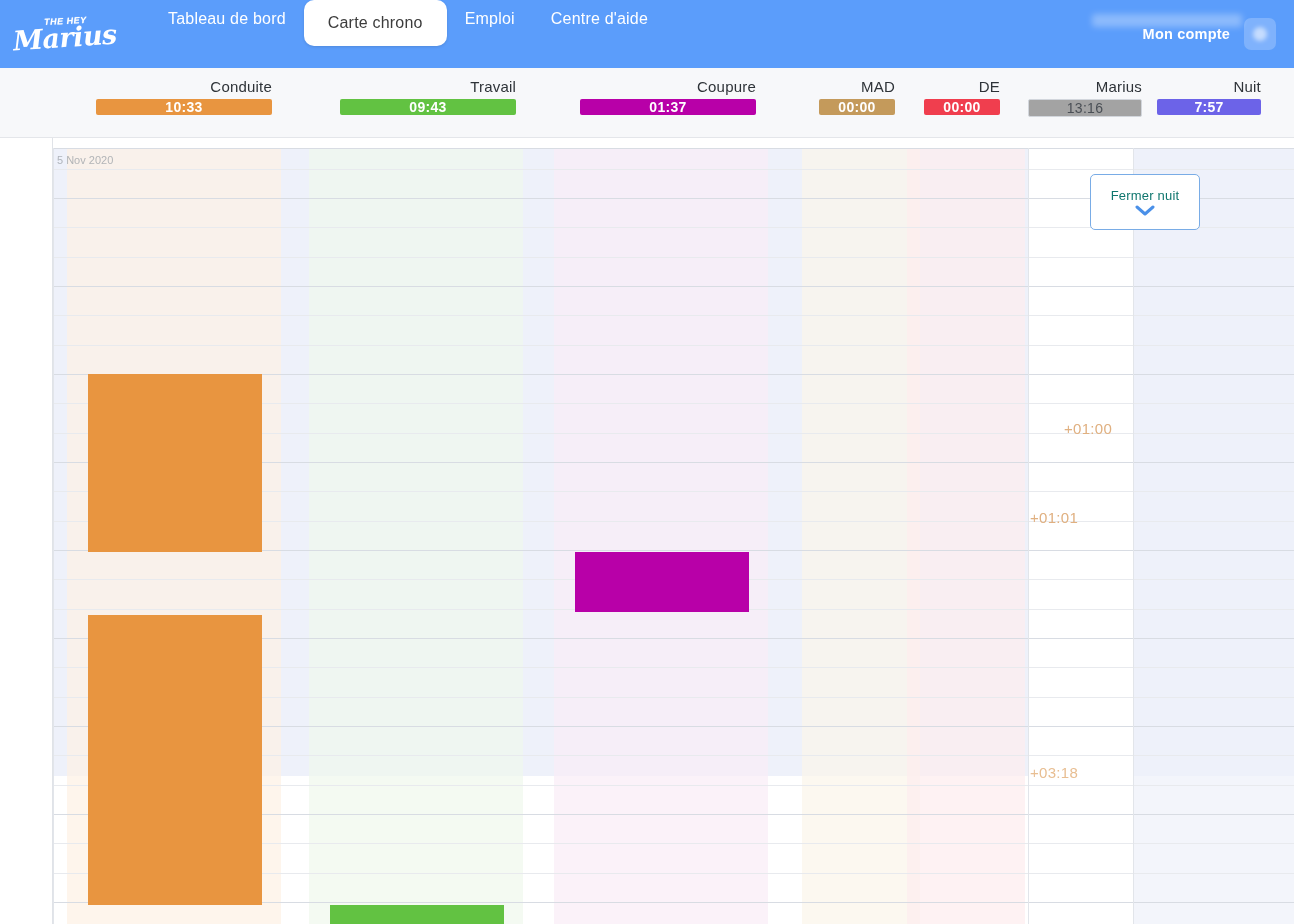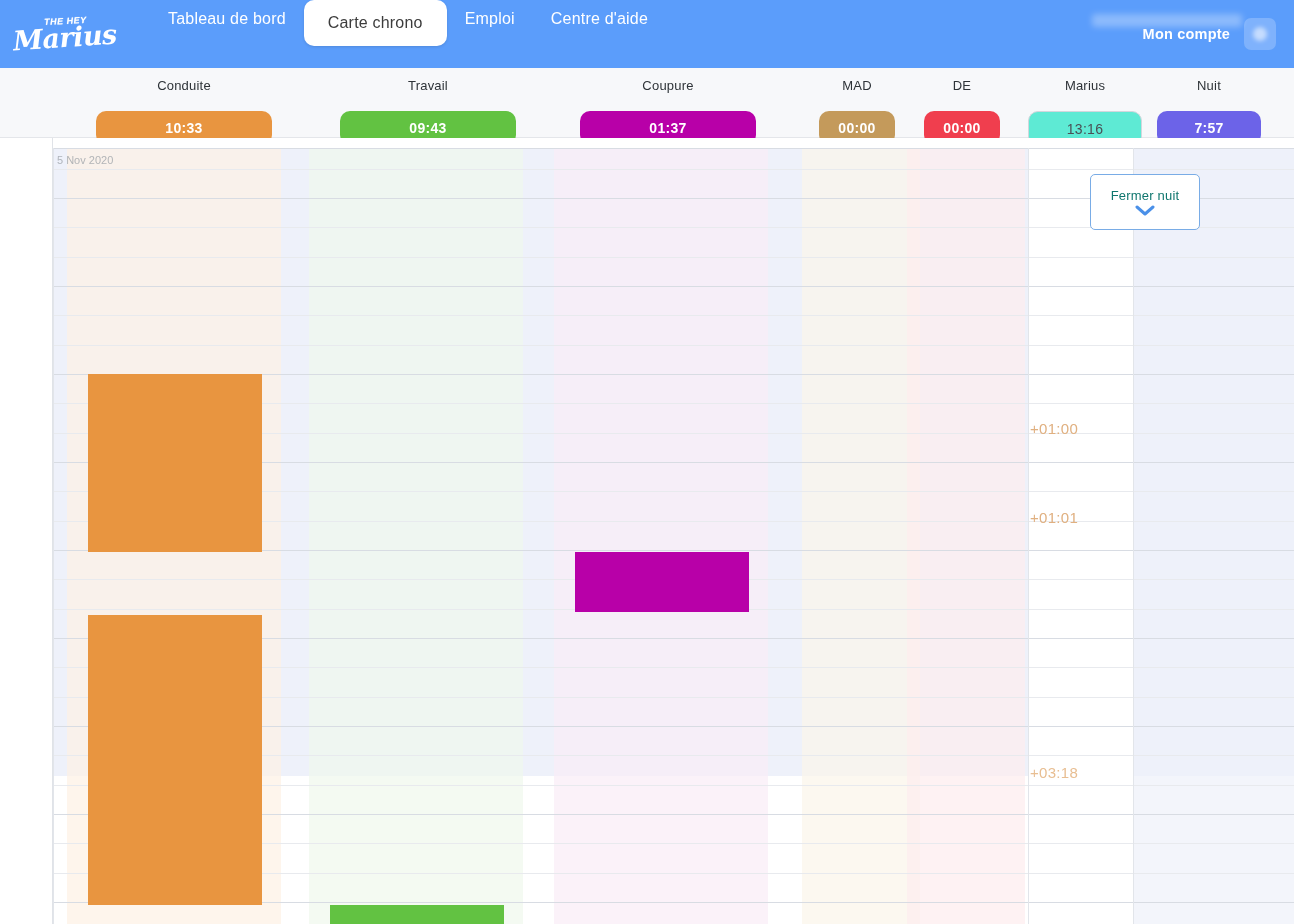--- a/index.html
+++ b/index.html
@@ -69,30 +69,31 @@
   }
 
   
   #summary {
     position: absolute; left: 0; top: 68px; width: 1294px; height: 70px;
     background: #f7f8fa;
     border-bottom: 1px solid #e4e6ea;
   }
   .stat { position: absolute; top: 10px; text-align: center; }
   .stat .stat-name {
-    font-size: 13px; color: #2e3338; margin-bottom: 18px;
+    font-size: 15px; color: #2e3338; margin-bottom: 4px;
     letter-spacing: .2px;
+    text-align: right;
   }
   .stat .stat-val {
     font-size: 14px; font-weight: bold; color: #ffffff;
-    border-radius: 10px; padding: 9px 0; letter-spacing: .3px;
+    border-radius: 2px; padding: 0 0; letter-spacing: .3px;
   }
   .stat .stat-val.plain {
     color: #4a4f55; font-weight: normal;
-    background: #5eead4; border: 1px solid #d2d6dc;
+    background: #a3a3a3; border: 1px solid #d2d6dc;
   }
 
   
   #chart {
     position: absolute; left: 0; top: 138px; width: 1294px; height: 786px;
     background: #ffffff; overflow: hidden;
   }
   #gutter {
     position: absolute; left: 0; top: 0; width: 53px; height: 786px;
     background: #ffffff; border-right: 1px solid #e0e3e8; z-index: 6;
@@ -259,17 +260,17 @@
     <div class="gridline" style="top: 734.667px;"></div>
     <div class="gridline major" style="top: 764px;"></div>
     <div class="gridline major" style="top: 10px;"></div>
     <div class="hour-label" style="top: 249px;">00:00</div>
     <div class="hour-label" style="top: 337px;">01:00</div>
     <div class="hour-label" style="top: 425px;">02:00</div>
     <div class="hour-label" style="top: 513px;">03:00</div>
     <div class="hour-label" style="top: 601px;">04:00</div>
     <div class="hour-label" style="top: 689px;">05:00</div>
     <div class="hour-label" style="top: 777px;">06:00</div>
-    <div class="ann" style="left: 1030px; top: 282px; color: rgb(224, 176, 128);">+01:00</div>
+    <div class="ann" style="left: 1030px; top: 282px; color: rgb(224, 176, 128); padding-left: 34px;">+01:00</div>
     <div class="ann" style="left: 1030px; top: 371px; color: rgb(224, 176, 128);">+01:01</div>
     <div class="ann" style="left: 1030px; top: 626px; color: rgb(232, 190, 146);">+03:18</div>
     <div class="ann" style="left: 1030px; top: 783px; color: rgb(98, 194, 66);">+00:16</div>
   </div>
 
 </body></html>

